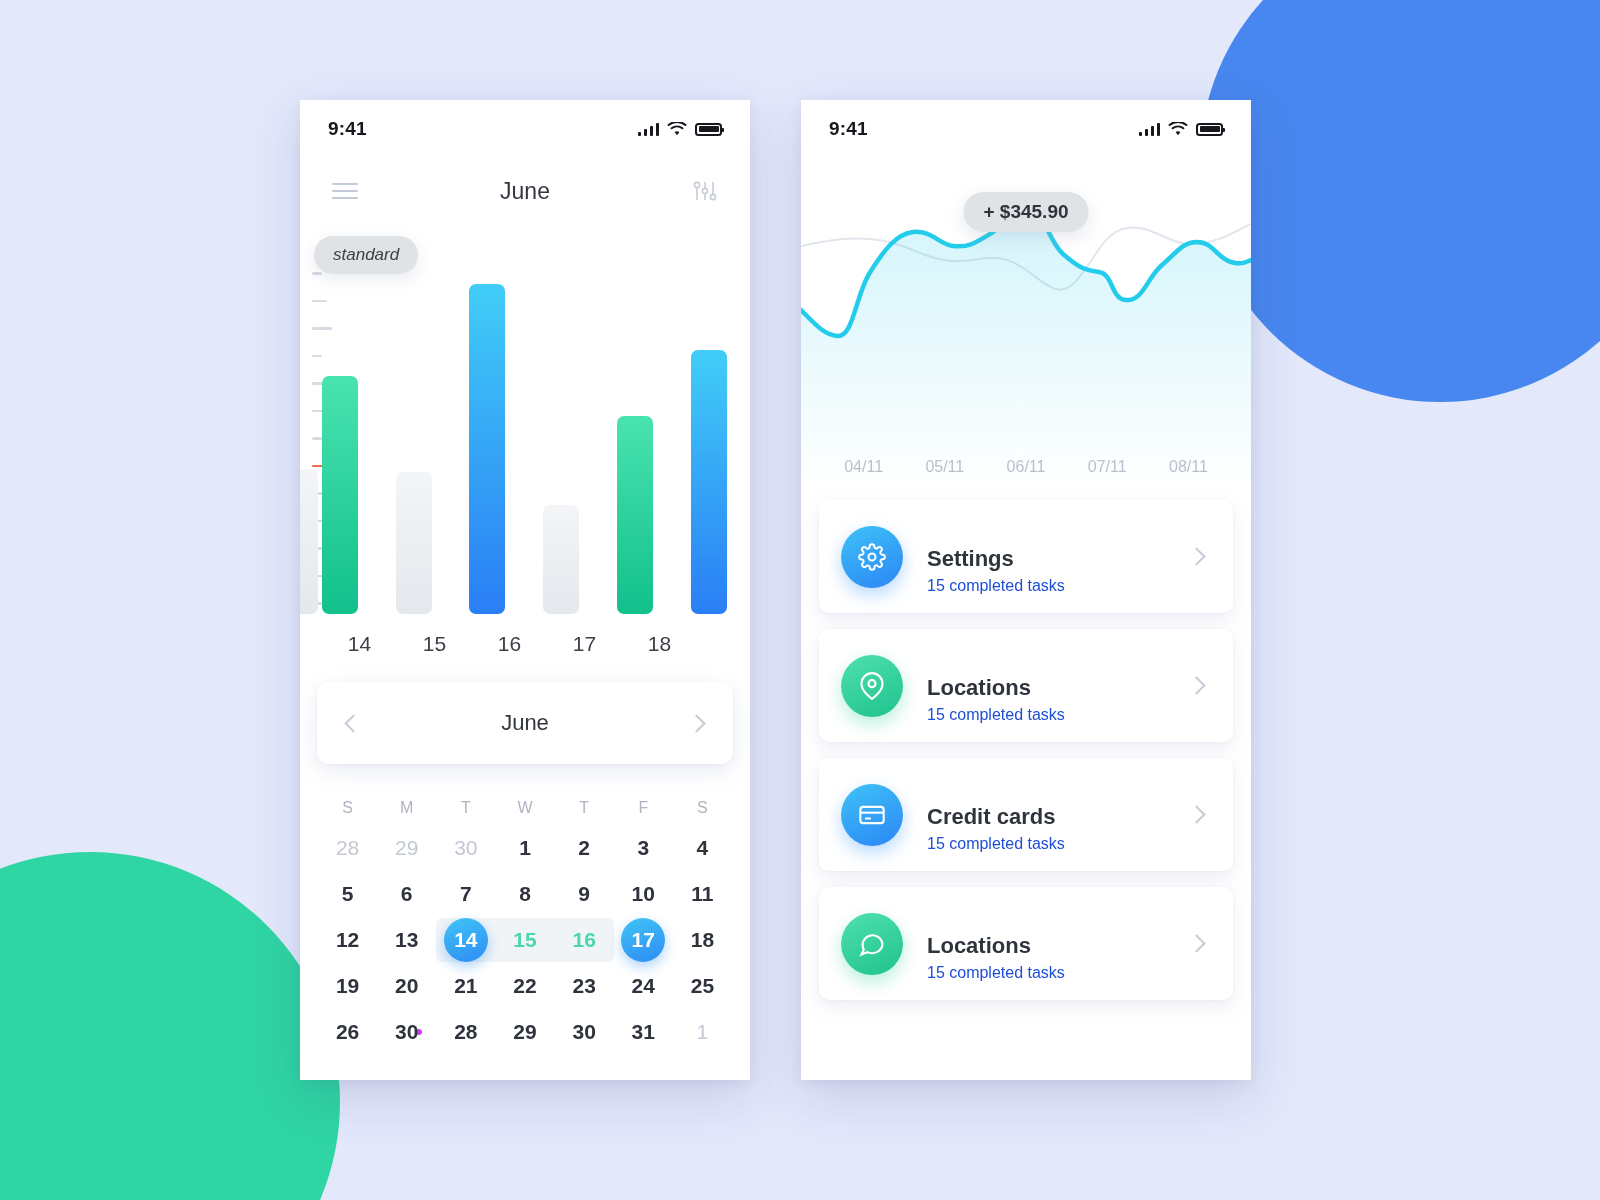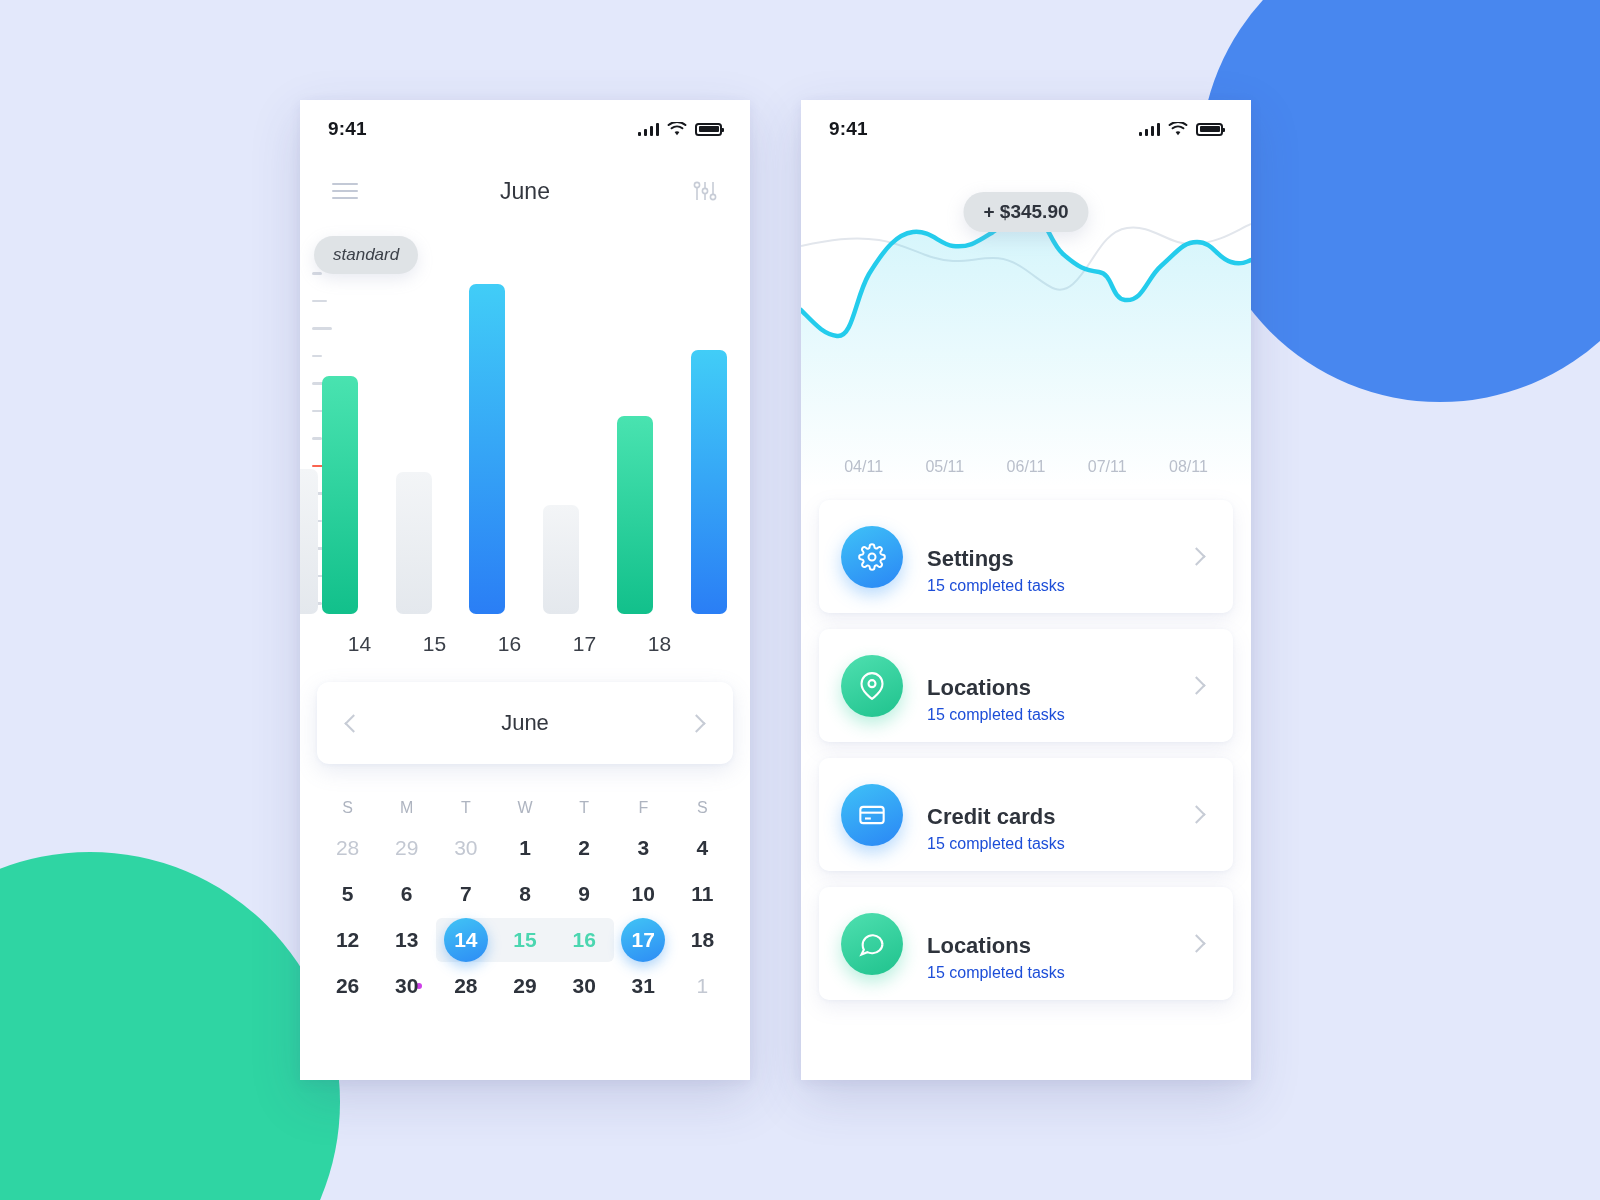--- a/index.html
+++ b/index.html
@@ -315,20 +315,29 @@
         </div>
         <div class="cal-row days" style="position: relative; justify-content: flex-end;">
           <div class="range-band" style="left: 28.5714%; width: 42.8571%;"></div>
           <div class="cal-cell normal"><span class="lbl">12</span></div>
           <div class="cal-cell normal"><span class="lbl">13</span></div>
           <div class="cal-cell sel"><div class="circle"></div><span class="lbl">14</span></div>
           <div class="cal-cell inrange"><span class="lbl">15</span></div>
           <div class="cal-cell inrange"><span class="lbl">16</span></div>
           <div class="cal-cell sel"><div class="circle"></div><span class="lbl">17</span></div>
           <div class="cal-cell normal"><span class="lbl">18</span></div>
+        </div>
+        <div class="cal-row days">
+          <div class="cal-cell normal"><span class="lbl">19</span></div>
+          <div class="cal-cell normal"><span class="lbl">20</span></div>
+          <div class="cal-cell normal"><span class="lbl">21</span></div>
+          <div class="cal-cell normal"><span class="lbl">22</span></div>
+          <div class="cal-cell normal"><span class="lbl">23</span></div>
+          <div class="cal-cell normal"><span class="lbl">24</span></div>
+          <div class="cal-cell normal"><span class="lbl">25</span></div>
         </div>
         <div class="cal-row days">
           <div class="cal-cell normal"><span class="lbl">26</span></div>
           <div class="cal-cell normal"><span class="lbl">30</span><span class="dot-mark" style="background: rgb(207, 63, 232);"></span></div>
           <div class="cal-cell normal"><span class="lbl">28</span></div>
           <div class="cal-cell normal"><span class="lbl">29</span></div>
           <div class="cal-cell normal"><span class="lbl">30</span></div>
           <div class="cal-cell normal"><span class="lbl">31</span></div>
           <div class="cal-cell muted"><span class="lbl">1</span></div>
         </div>

